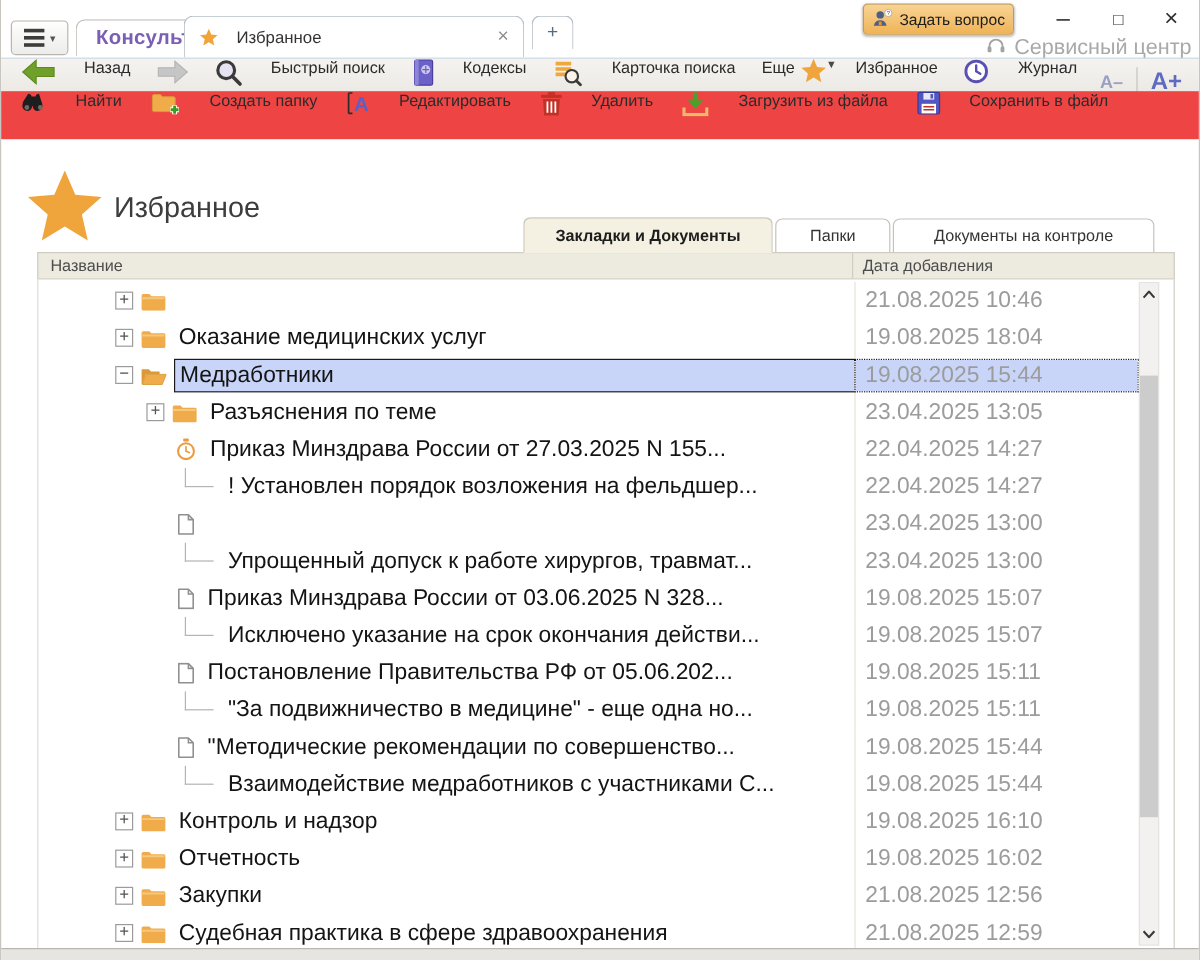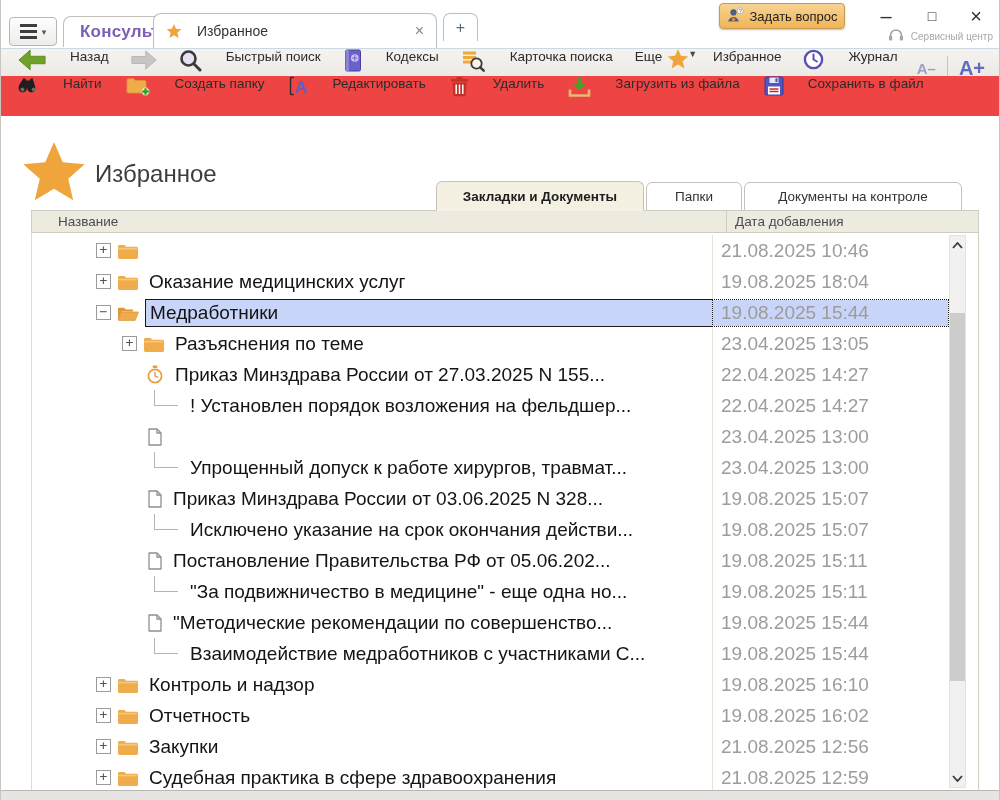--- a/index.html
+++ b/index.html
@@ -31,21 +31,21 @@
   .ask-btn { position:absolute; left:718px; top:3px; width:126px; height:26px;
     background:linear-gradient(#f8d394,#efb457); border:1px solid #c99a4e; border-radius:4px;
     box-shadow:0 1px 2px rgba(0,0,0,.25); display:flex; align-items:center; justify-content:center;
     gap:6px; font-size:13px; color:#1d1d1d; cursor:pointer; }
   .win-btn { position:absolute; top:2px; width:38px; height:28px; display:flex;
     align-items:center; justify-content:center; color:#2f2f2f; cursor:pointer; }
   .win-min { left:866px; font-size:20px; }
   .win-max { left:912px; font-size:14px; }
   .win-close { left:956px; font-size:20px; }
   .service { position:absolute; right:6px; top:29px; display:flex; align-items:center;
-    gap:7px; color:#a9a9a9; font-size:10px; }
+    gap:7px; color:#a9a9a9; font-size:18px; }
 
   
   .toolbar1 { position:absolute; top:48px; left:0; right:0; height:40px;
     background:linear-gradient(#f5f3f0,#e9e6e1); border-top:1px solid #ccd8e2;
     border-bottom:1px solid #ccc8c2; display:flex; align-items:center; }
   .t1-left { display:flex; align-items:center; height:100%; padding-left:6px; }
   .t1-right { position:absolute; right:6px; top:0; height:100%; display:flex; align-items:center; }
   .tb-item { display:flex; align-items:flex-start; gap:24px; font-size:13.5px; color:#2b2b2b;
     height:100%; padding:0 11px; cursor:pointer; white-space:nowrap; }
   .tb-caret { font-size:9px; color:#4a4a4a; margin-left:2px; }
@@ -66,21 +66,21 @@
   .view-tabs { position:absolute; top:181px; left:435px; display:flex; align-items:flex-end; height:30px; }
   .vtab { height:29px; display:flex; align-items:center; justify-content:center;
     background:#fff; border:1px solid #c6c2ba; border-radius:6px 6px 0 0;
     font-size:13.5px; color:#333; cursor:pointer; margin-right:2px; }
   .vtab.active { height:30px; background:#f4f1e2; font-weight:bold; color:#1d1d1d; z-index:2; border-bottom:1px solid #f4f1e2; }
   .vtab-1 { width:208px; } .vtab-2 { width:96px; } .vtab-3 { width:218px; }
 
   
   .grid-header { position:absolute; left:30px; top:210px; width:948px; height:23px;
     background:#edeadf; border:1px solid #cfccc2; display:flex; align-items:center;
-    font-size:13.5px; color:#4c4c4c;padding-left:16px; }
+    font-size:13.5px; color:#4c4c4c; }
   .gh-name { width:679px; padding-left:10px; height:100%; display:flex; align-items:center;
     border-right:1px solid #cfccc2; }
   .gh-date { padding-left:8px; }
 
   
   .list { position:absolute; left:30px; top:233px; width:948px; height:557px;
     background:#fff; border-left:1px solid #e0ddd4; border-right:1px solid #cfccc2;
     overflow:hidden; padding-top:2px; }
   .tree-row { height:31px; display:flex; align-items:center; font-size:19px; color:#141414; cursor:default; }
   .name-cell { width:680px; height:100%; display:flex; align-items:center; overflow:hidden; flex:none; }

